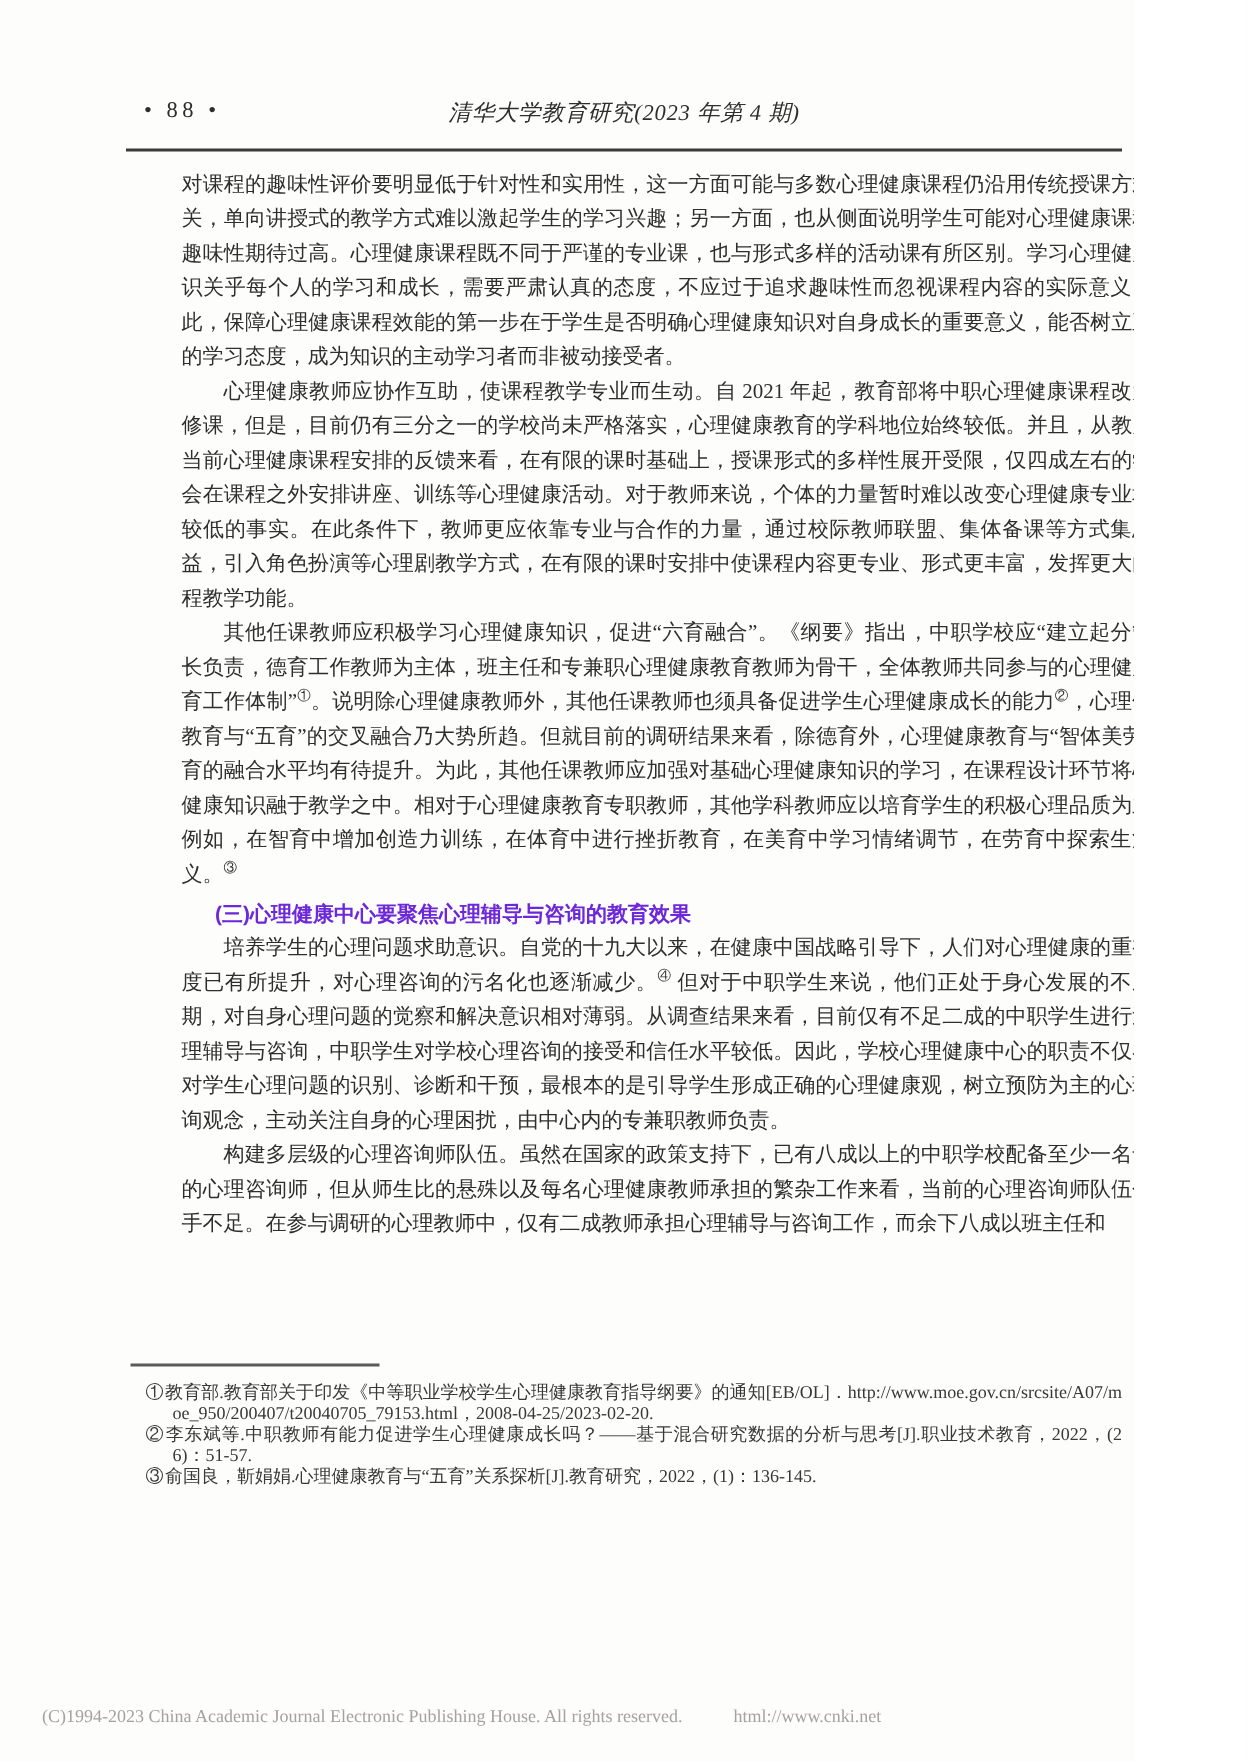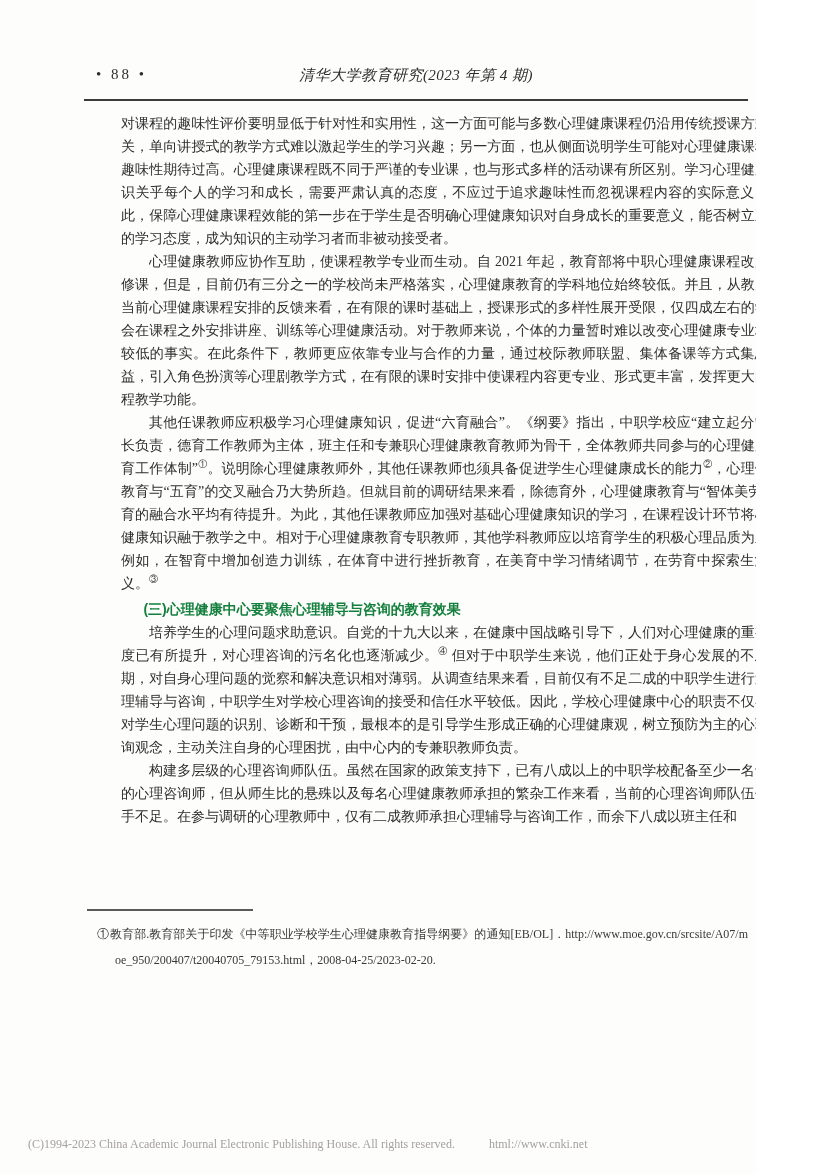--- a/index.html
+++ b/index.html
@@ -17,28 +17,28 @@
   
   .article {
     position:absolute; top:112px; left:84px; width:662px;
     font-size:14px; line-height:23px; text-align:justify;margin-left:37px;
   }
   .article p { margin:0; }
   .article p.indent { text-indent:2em; }
   .article h3.heading {
     margin:3px 0 0 0; text-indent:1.6em;
     font-family:"Liberation Sans","DejaVu Sans",sans-serif;
-    font-weight:bold; font-size:14px; line-height:23px; color:#15803d;
+    font-weight:bold; font-size:14px; line-height:23px; color:#6d28d9;
   }
   sup.fnref { font-size:9px; line-height:0; vertical-align:super; }
   
   .fn-sep { position:absolute; top:909px; left:87px; width:166px; height:2px; background:#5a5a5a; }
   .footnotes {
     position:absolute; top:921px; left:97px; width:651px;
-    font-size:12px; line-height:26px; text-align:justify;
+    font-size:12px; line-height:14px; text-align:justify;
     word-break:break-all; color:#383838;
   }
   .footnote { padding-left:1.5em; text-indent:-1.5em; }
   .fn-marker { margin-right:1px; }
   
   .footer {
     position:absolute; top:1137px; left:28px; width:775px;
     font-size:12px; color:#a5a19c; white-space:nowrap;
     display:flex; gap:34px;
   }
@@ -59,20 +59,22 @@
       <p class="indent"><span>心理健康教师应协作互助，使课程教学专业而生动。自 2021 年起，教育部将中职心理健康课程改为必修课，但是，目前仍有三分之一的学校尚未严格落实，心理健康教育的学科地位始终较低。并且，从教师对当前心理健康课程安排的反馈来看，在有限的课时基础上，授课形式的多样性展开受限，仅四成左右的学校会在课程之外安排讲座、训练等心理健康活动。对于教师来说，个体的力量暂时难以改变心理健康专业地位较低的事实。在此条件下，教师更应依靠专业与合作的力量，通过校际教师联盟、集体备课等方式集思广益，引入角色扮演等心理剧教学方式，在有限的课时安排中使课程内容更专业、形式更丰富，发挥更大的课程教学功能。</span></p>
       <p class="indent"><span>其他任课教师应积极学习心理健康知识，促进“六育融合”。《纲要》指出，中职学校应“建立起分管校长负责，德育工作教师为主体，班主任和专兼职心理健康教育教师为骨干，全体教师共同参与的心理健康教育工作体制”</span><sup class="fnref">①</sup><span>。说明除心理健康教师外，其他任课教师也须具备促进学生心理健康成长的能力</span><sup class="fnref">②</sup><span>，心理健康教育与“五育”的交叉融合乃大势所趋。但就目前的调研结果来看，除德育外，心理健康教育与“智体美劳”四育的融合水平均有待提升。为此，其他任课教师应加强对基础心理健康知识的学习，在课程设计环节将心理健康知识融于教学之中。相对于心理健康教育专职教师，其他学科教师应以培育学生的积极心理品质为主，例如，在智育中增加创造力训练，在体育中进行挫折教育，在美育中学习情绪调节，在劳育中探索生活意义。</span><sup class="fnref">③</sup></p>
       <h3 class="heading">(三)心理健康中心要聚焦心理辅导与咨询的教育效果</h3>
       <p class="indent"><span>培养学生的心理问题求助意识。自党的十九大以来，在健康中国战略引导下，人们对心理健康的重视程度已有所提升，对心理咨询的污名化也逐渐减少。</span><sup class="fnref">④</sup><span> 但对于中职学生来说，他们正处于身心发展的不成熟期，对自身心理问题的觉察和解决意识相对薄弱。从调查结果来看，目前仅有不足二成的中职学生进行过心理辅导与咨询，中职学生对学校心理咨询的接受和信任水平较低。因此，学校心理健康中心的职责不仅在于对学生心理问题的识别、诊断和干预，最根本的是引导学生形成正确的心理健康观，树立预防为主的心理咨询观念，主动关注自身的心理困扰，由中心内的专兼职教师负责。</span></p>
       <p class="indent"><span>构建多层级的心理咨询师队伍。虽然在国家的政策支持下，已有八成以上的中职学校配备至少一名专职的心理咨询师，但从师生比的悬殊以及每名心理健康教师承担的繁杂工作来看，当前的心理咨询师队伍仍人手不足。在参与调研的心理教师中，仅有二成教师承担心理辅导与咨询工作，而余下八成以班主任和</span></p>
     </div>
 
   <div class="fn-sep"></div>
   <div class="footnotes">
       <div class="footnote"><span class="fn-marker">①</span><span>教育部.教育部关于印发《中等职业学校学生心理健康教育指导纲要》的通知[EB/OL]．http://www.moe.gov.cn/srcsite/A07/moe_950/200407/t20040705_79153.html，2008-04-25/2023-02-20.</span></div>
+      <div class="footnote"><span class="fn-marker">②</span><span>李东斌等.中职教师有能力促进学生心理健康成长吗？——基于混合研究数据的分析与思考[J].职业技术教育，2022，(26)：51-57.</span></div>
+      <div class="footnote"><span class="fn-marker">③</span><span>俞国良，靳娟娟.心理健康教育与“五育”关系探析[J].教育研究，2022，(1)：136-145.</span></div>
     </div>
 
   <div class="footer">
     <span>(C)1994-2023 China Academic Journal Electronic Publishing House. All rights reserved.</span>
     <span>html://www.cnki.net</span>
   </div>
 
 </div>
 
 </body></html>

